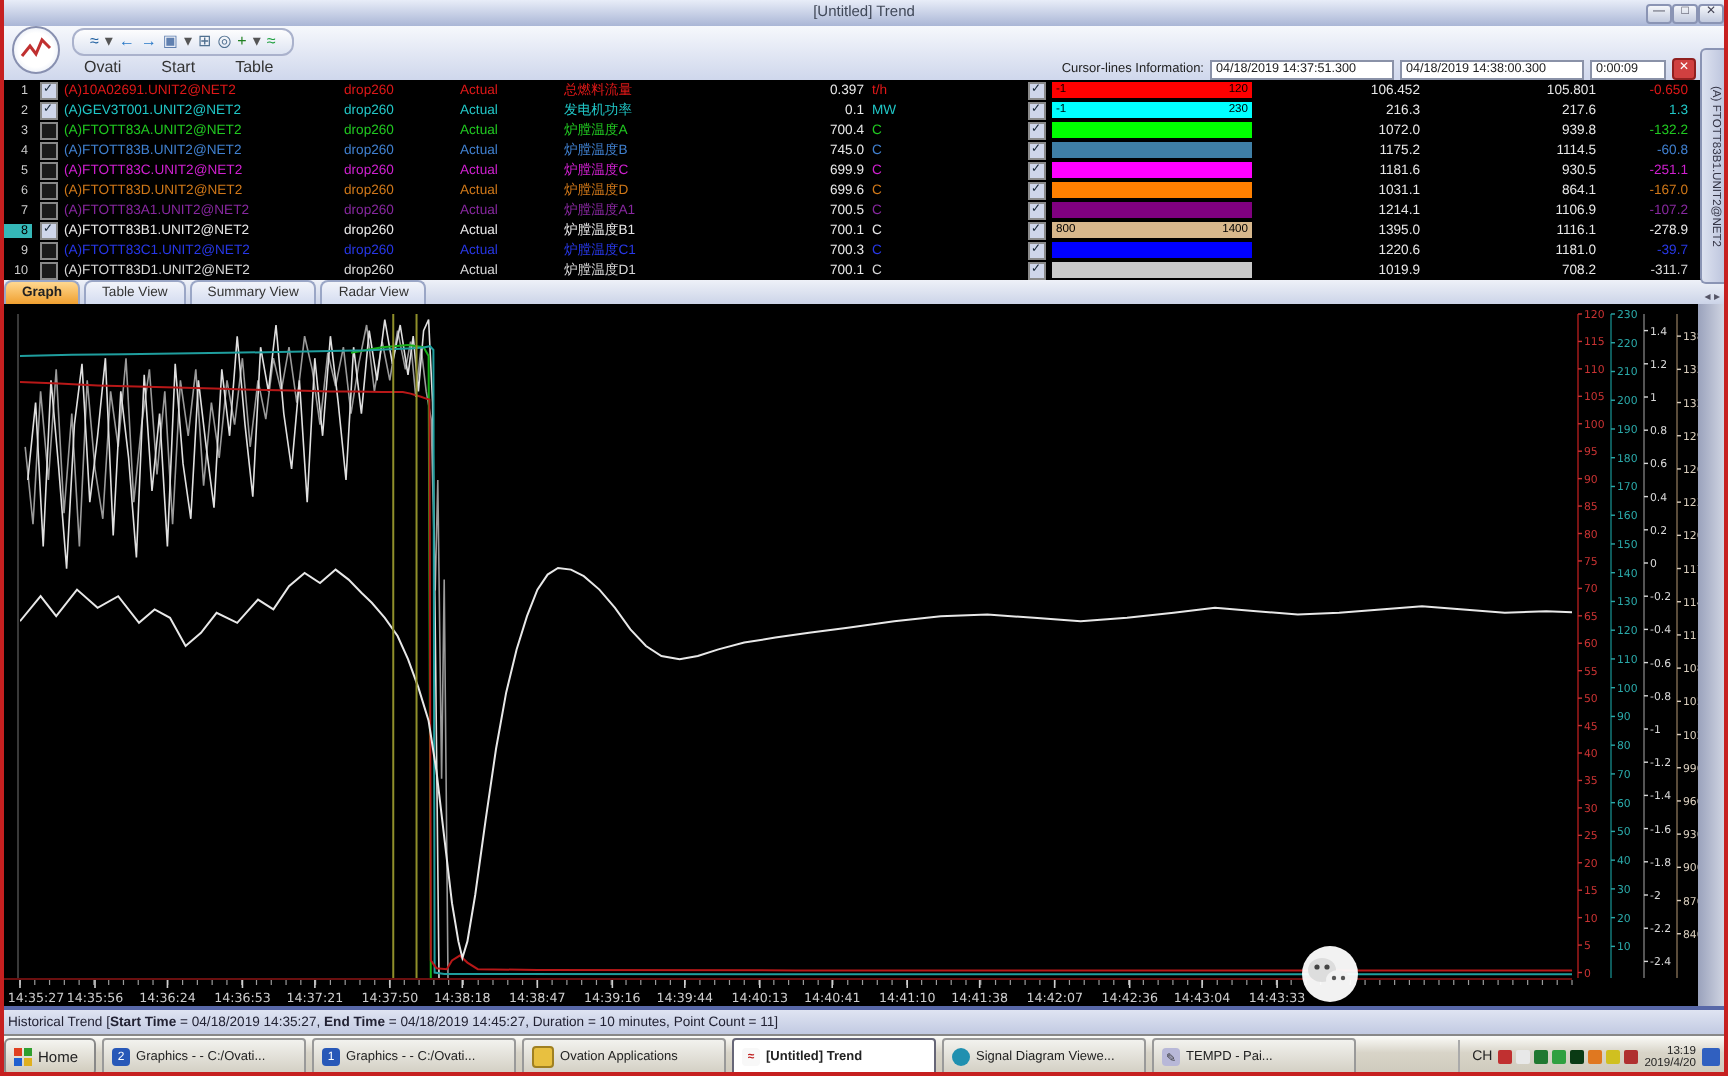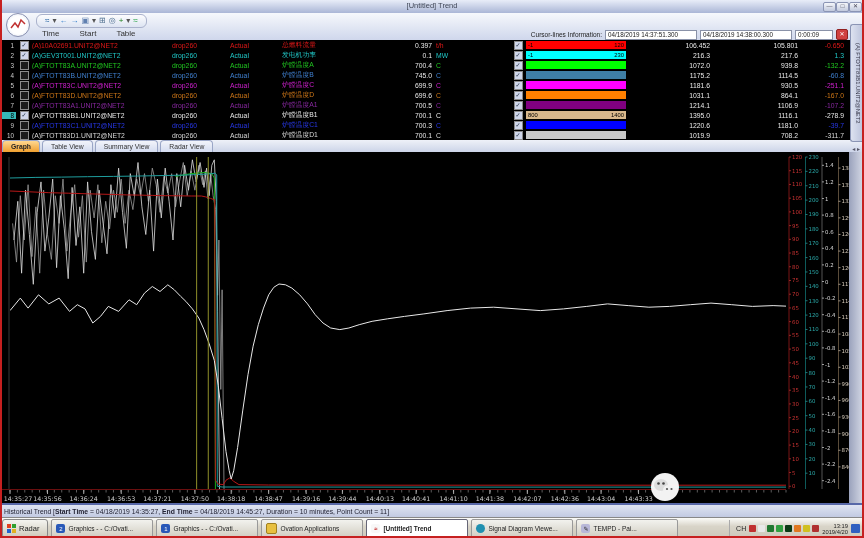--- a/index.html
+++ b/index.html
@@ -119,21 +119,21 @@
         <span class="qicon" style="color: rgb(40, 120, 200);">→</span>
         <span class="qicon" style="color: rgb(96, 128, 176);">▣</span>
         <span class="qicon" style="color: rgb(85, 85, 85);">▾</span>
         <span class="qicon" style="color: rgb(80, 112, 144);">⊞</span>
         <span class="qicon" style="color: rgb(80, 112, 144);">◎</span>
         <span class="qicon" style="color: rgb(32, 128, 32);">+</span>
         <span class="qicon" style="color: rgb(85, 85, 85);">▾</span>
         <span class="qicon" style="color: rgb(32, 160, 64);">≈</span>
       </div>
     <div id="menurow">
-        <span class="menuitem">Time</span>
+        <span class="menuitem">Ovati</span>
         <span class="menuitem">Start</span>
         <span class="menuitem">Table</span>
       </div>
     <div id="cursorinfo">
       <span class="lbl">Cursor-lines Information:</span>
       <span class="cfield" style="width:86px">04/18/2019 14:37:51.300</span>
       <span class="cfield" style="width:86px">04/18/2019 14:38:00.300</span>
       <span class="cfield" style="width:32px">0:00:09</span>
       <span id="cursor-close">✕</span>
     </div>
@@ -767,21 +767,21 @@
   <div id="statusbar"><span>Historical Trend [</span><span style="font-weight: bold;">Start Time</span><span> = 04/18/2019 14:35:27, </span><span style="font-weight: bold;">End Time</span><span> = 04/18/2019 14:45:27, Duration = 10 minutes, Point Count = 11]</span></div>
 
   <div id="taskbar">
     <div id="startbtn">
       <span class="winflag">
         <i style="background:#e04020"></i>
           <i style="background:#30a030"></i>
           <i style="background:#2060d0"></i>
           <i style="background:#e0b020"></i>
       </span>
-      <span>Radar</span>
+      <span>Home</span>
     </div>
     <span id="taskbtns" style="display:flex">
         <span class="taskbtn">
           <span class="tbicon" style="background: rgb(40, 88, 184);">2</span>
           <span>Graphics - - C:/Ovati...</span>
         </span>
         <span class="taskbtn">
           <span class="tbicon" style="background: rgb(40, 88, 184);">1</span>
           <span>Graphics - - C:/Ovati...</span>
         </span>

